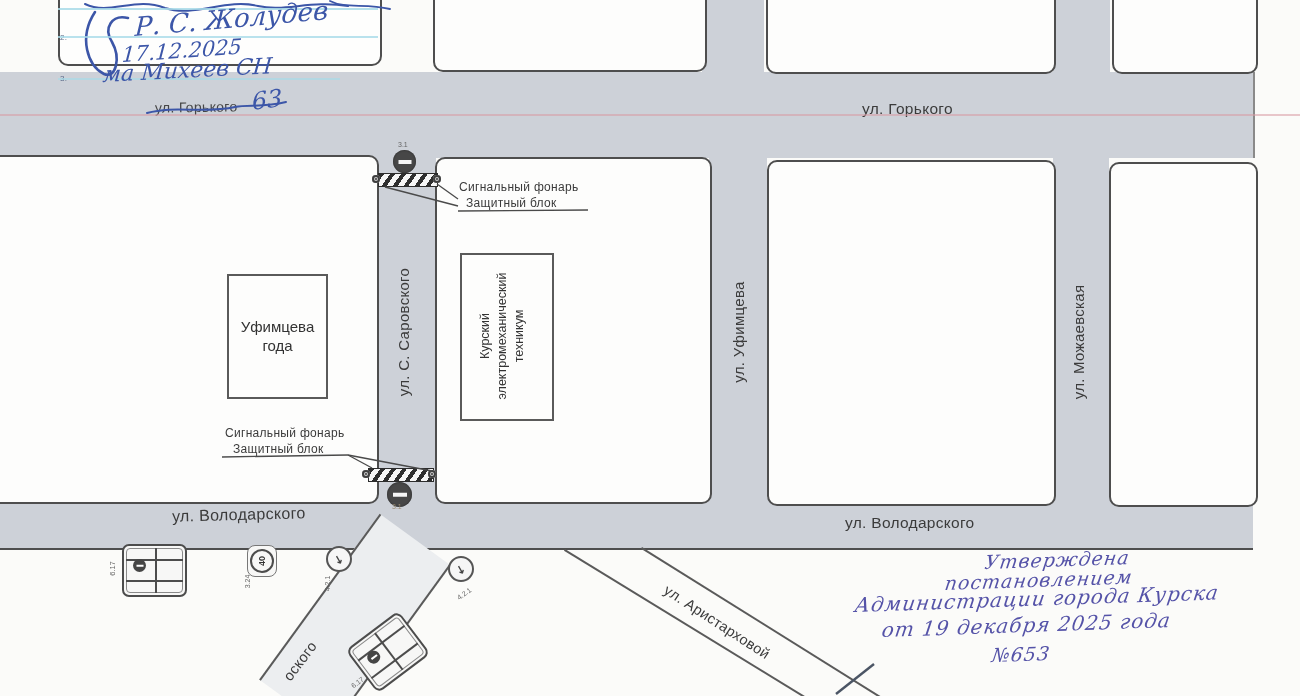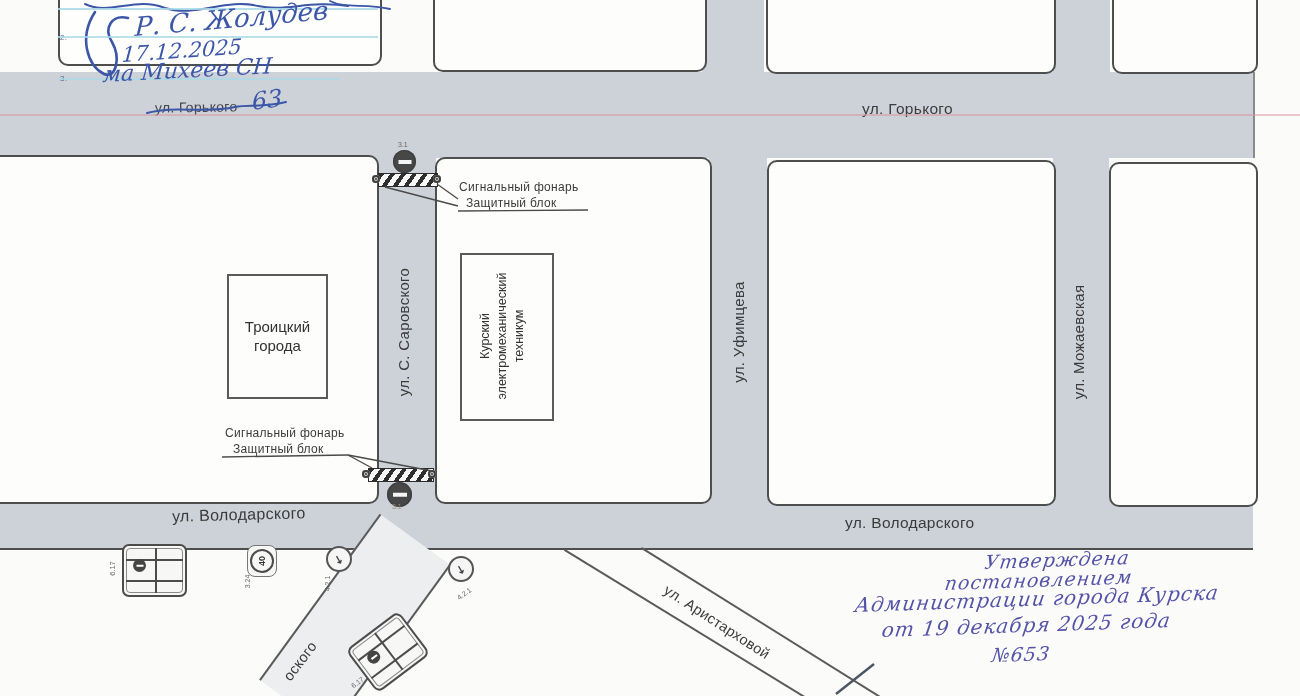--- a/index.html
+++ b/index.html
@@ -67,22 +67,22 @@
   <div class="block" style="left:433px;top:-30px;width:270px;height:98px;z-index:3;"></div>
   <div class="block" style="left:766px;top:-30px;width:286px;height:100px;z-index:3;"></div>
   <div class="block" style="left:1112px;top:-30px;width:142px;height:100px;z-index:3;"></div>
   <div class="block" style="left:-20px;top:155px;width:395px;height:345px;z-index:3;"></div>
   <div class="block" style="left:435px;top:157px;width:273px;height:343px;z-index:3;"></div>
   <div class="block" style="left:767px;top:160px;width:285px;height:342px;z-index:3;"></div>
   <div class="block" style="left:1109px;top:162px;width:145px;height:341px;z-index:3;"></div>
 
   <div class="bldg" style="left:227px;top:274px;width:97px;height:121px;z-index:4;display:flex;flex-direction:column;
               align-items:center;justify-content:center;font-size:15px;color:#333;line-height:1.25;">
-    <span>Троицкий</span>
-    <span>города</span>
+    <span>Уфимцева</span>
+    <span>года</span>
   </div>
   <div class="bldg" style="left:460px;top:253px;width:90px;height:164px;z-index:4;"></div>
   <div class="abs vtext" style="left:420px;top:308px;width:170px;height:56px;z-index:5;font-size:12.5px;color:#333;line-height:1.35;">
     <div>Курский</div>
     <div>электромеханический</div>
     <div>техникум</div>
   </div>
 
   <div class="lbl" style="left:862px;top:100px;font-size:15.5px;z-index:5;">ул. Горького</div>
   <div class="lbl" style="left:155px;top:99px;font-size:14px;z-index:5;color:#474747;transform:rotate(-1deg);">ул. Горького</div>

